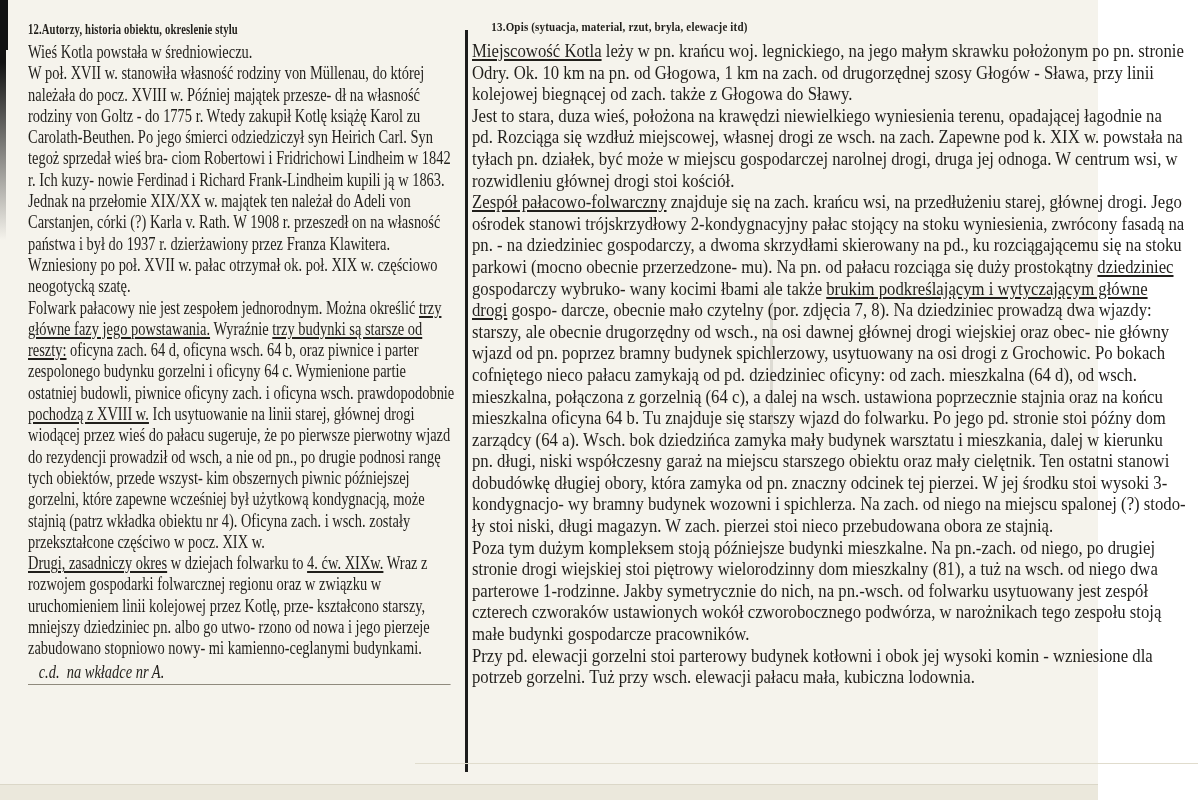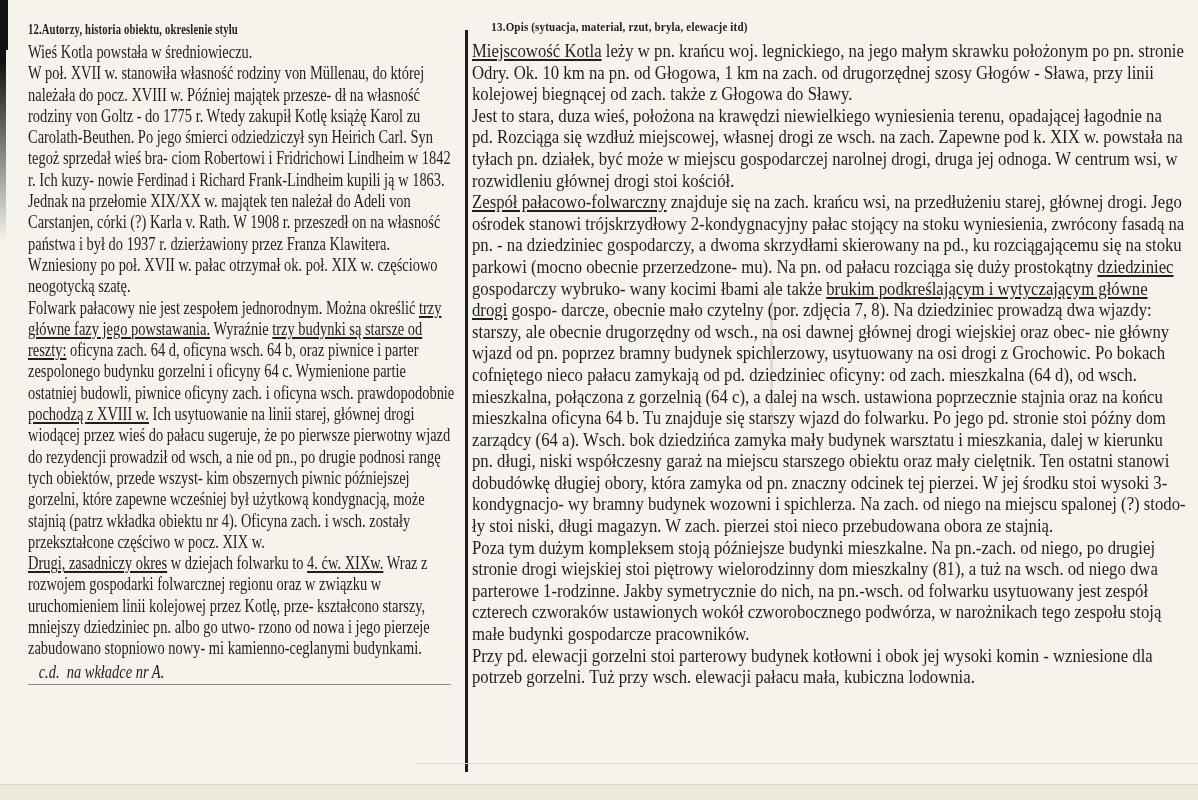--- a/index.html
+++ b/index.html
@@ -10,21 +10,21 @@
   *{box-sizing:border-box;}
   html,body{margin:0;padding:0;}
   body{
     width:1198px;height:800px;
     background:#fff;
     font-family:"Liberation Serif","DejaVu Serif",serif;
     overflow:hidden;
   }
   .page{
     position:relative;
-    width:1198px;height:800px;
+    width:1098px;height:800px;
     background:var(--paper);
     color:var(--ink);
   }
   
   .edge-left{
     position:absolute;left:0;top:0;width:6px;height:240px;
     background:linear-gradient(180deg,#121212 0%,#121212 26%,rgba(18,18,18,0) 100%);
   }
   .corner-black{
     position:absolute;left:0;top:0;width:8px;height:50px;background:#121212;

